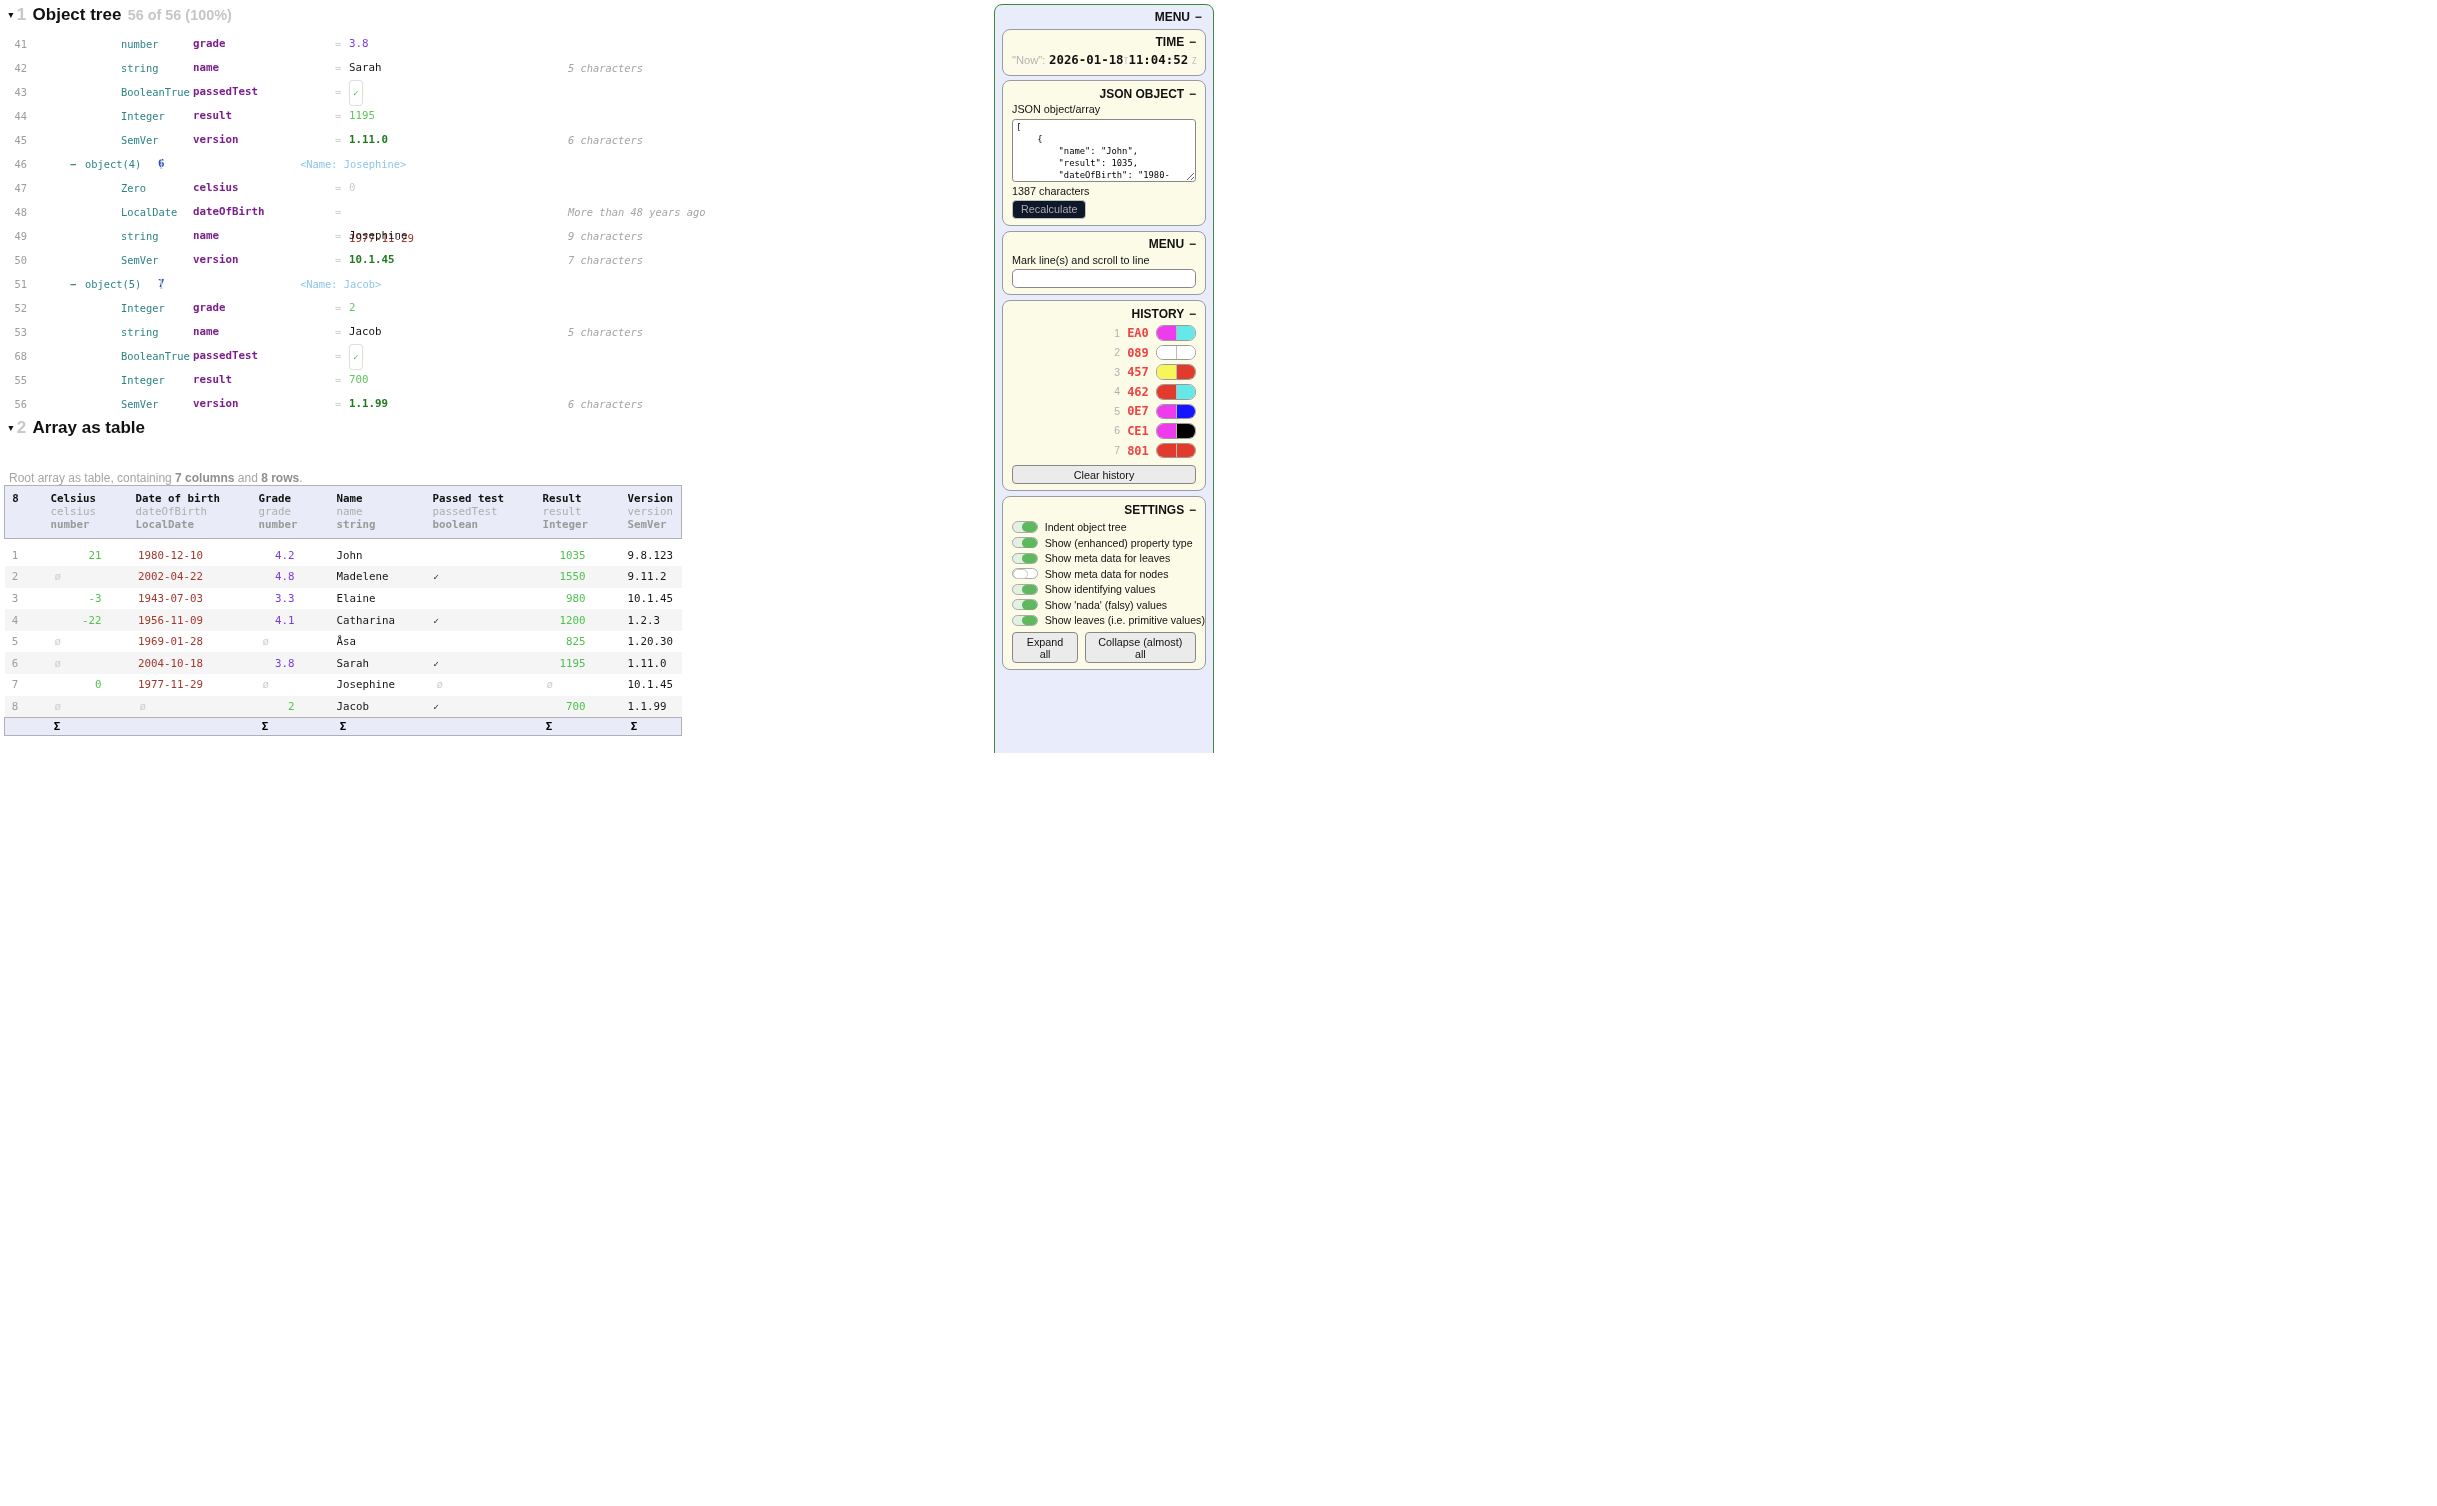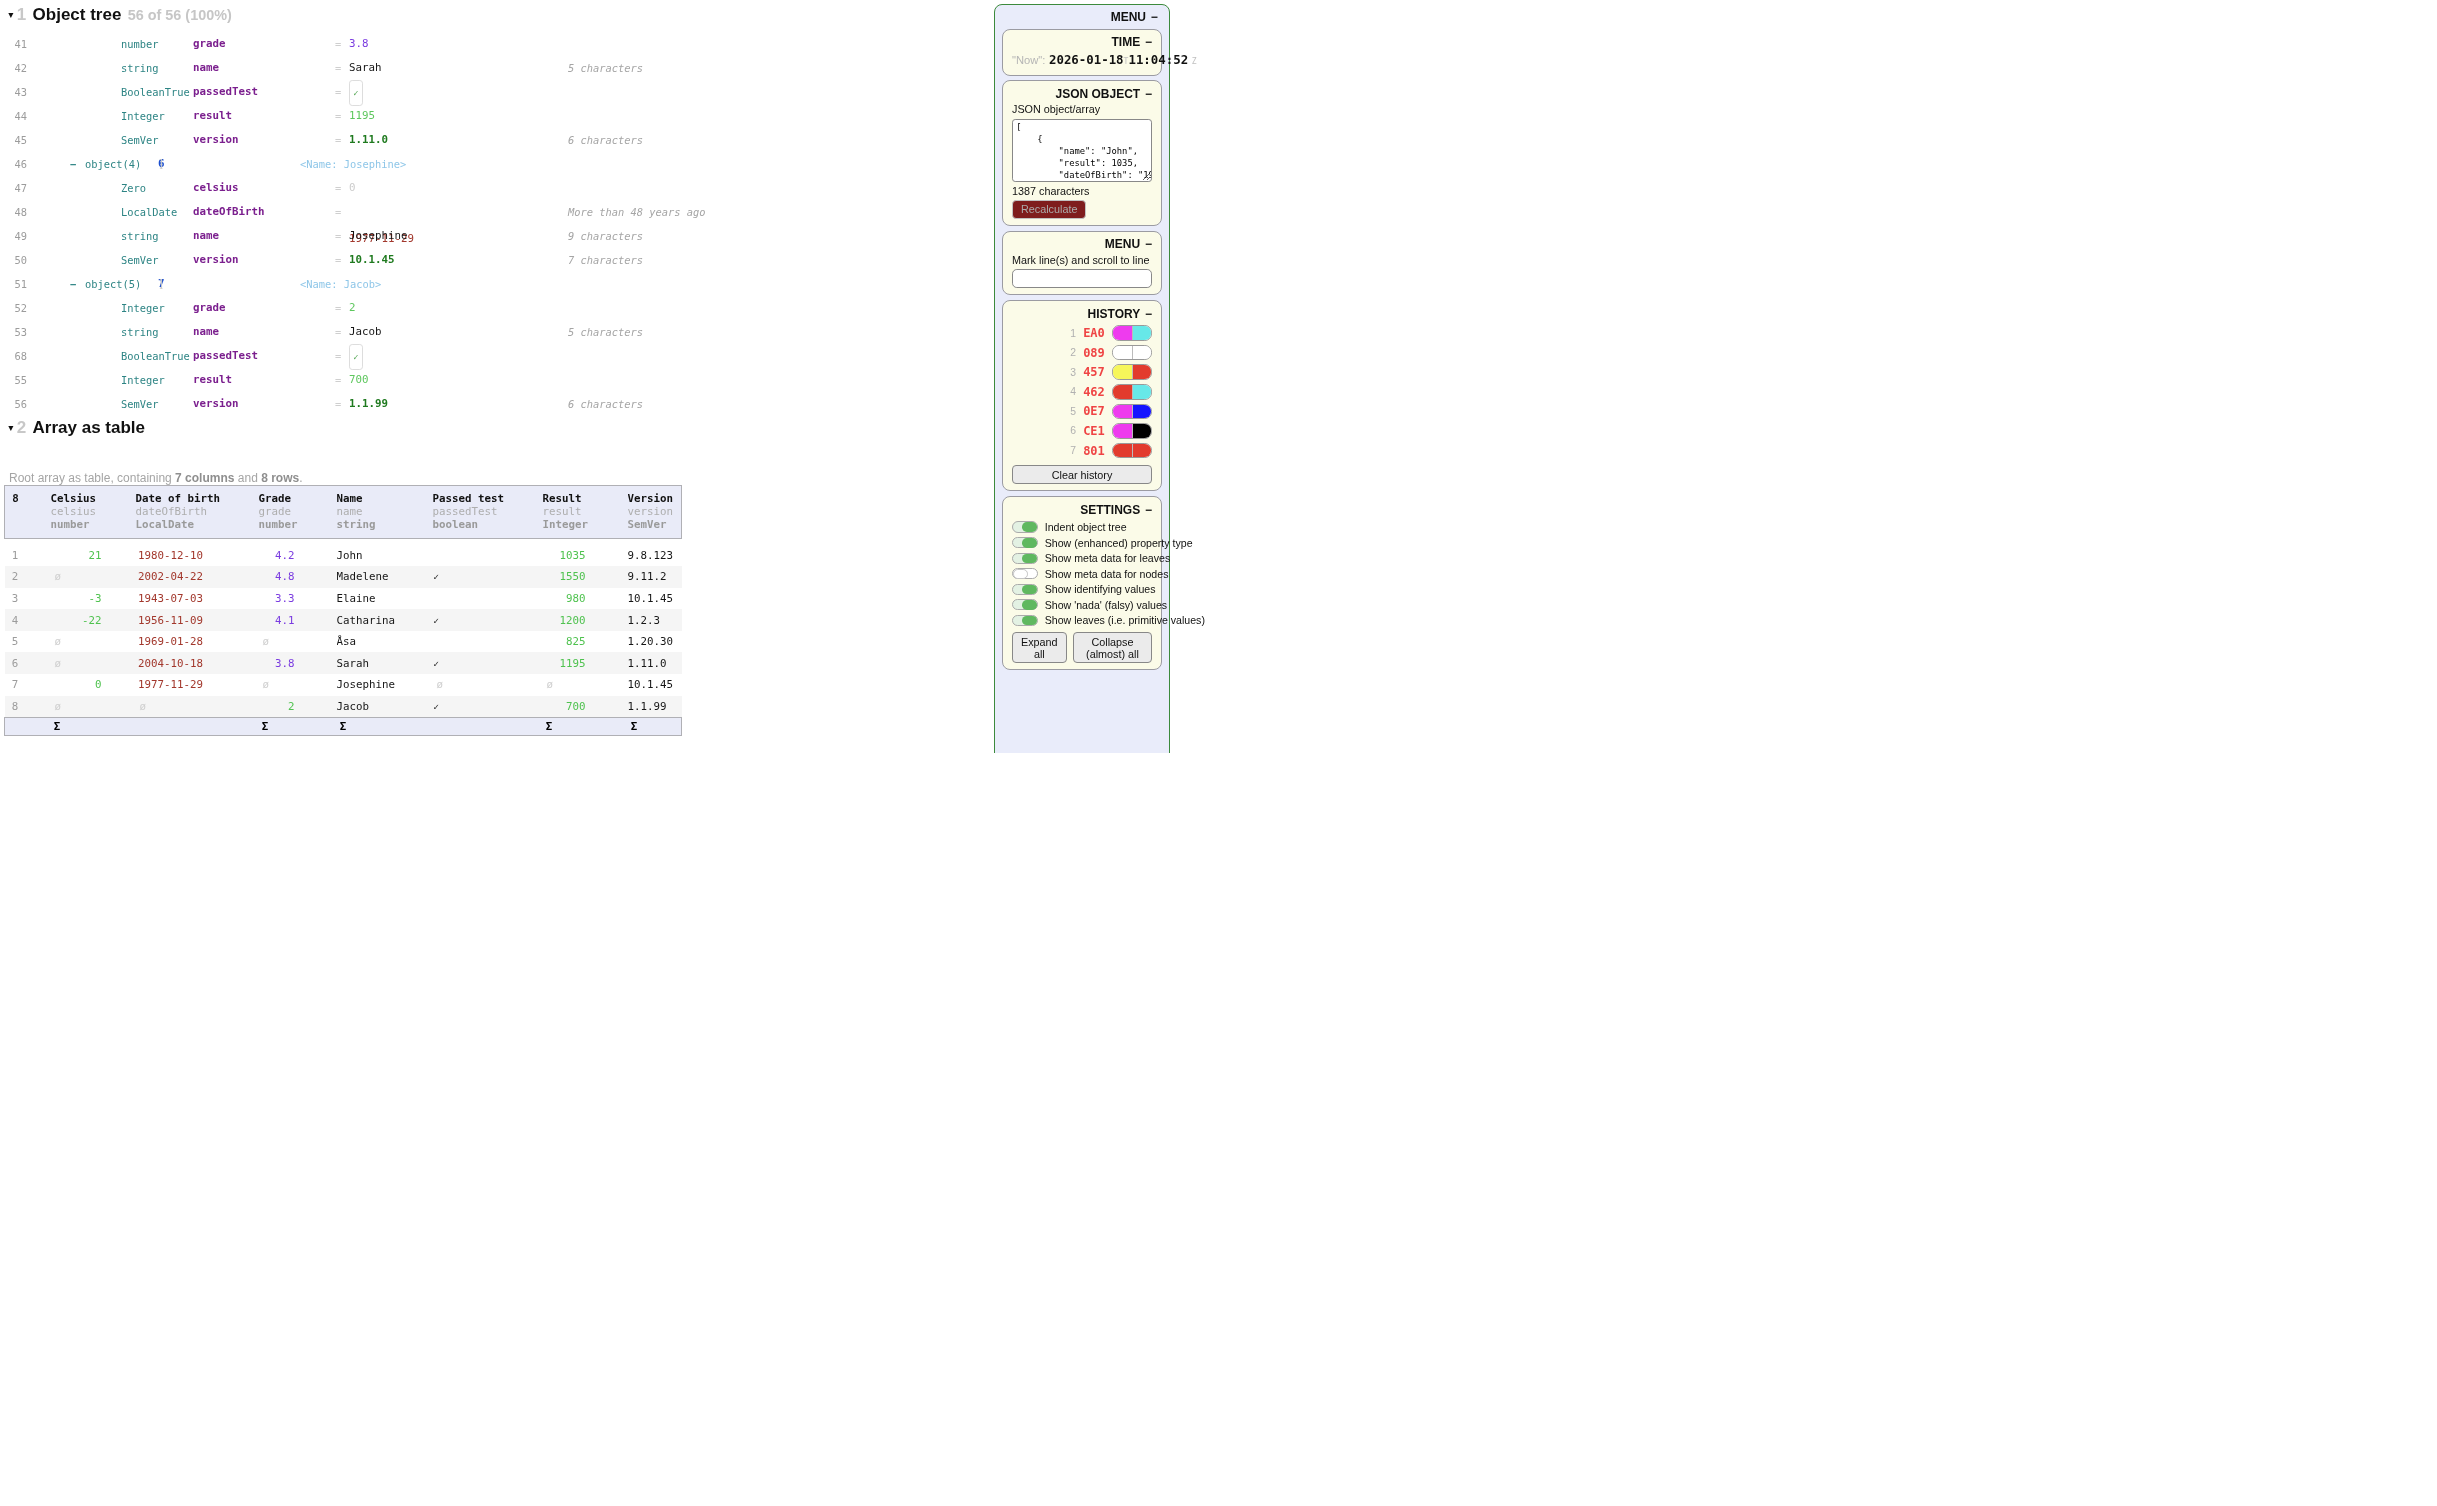--- a/index.html
+++ b/index.html
@@ -68,41 +68,41 @@
   .c-grade{text-align:right;padding-right:42px;}
   .c-res{text-align:right;padding-right:42px;}
   .c-dob{padding-left:2.4px;}
   .c-pass{padding-left:0.8px;}
   td.v-green{color:#4fc24f;} td.v-purple{color:#7a3be0;} td.v-date{color:#a2372c;}
   td.v-str{color:#161616;} td.v-ver{color:#161616;}
   td.v-check{color:#2f2f2f;font-size:9.6px;}
   td.v-falsy{text-align:left;padding-left:4px;color:#cfcfcf;}
 
   
-  #panel{position:absolute;left:994px;top:4px;width:176px;height:762px;box-sizing:border-box;
+  #panel{position:absolute;left:994px;top:4px;width:220px;height:762px;box-sizing:border-box;
          background:#e9ecfa;border:1.6px solid #3c8a3c;border-radius:8px;}
   .menu-head{margin:4.8px 11.2px 1.6px 0;text-align:right;font-size:12px;font-weight:bold;color:#111;}
   .dash{font-weight:bold;margin-left:4.8px;cursor:pointer;}
   .card{margin:4.8px 7.2px;background:#fbfbe8;border:1.2px solid #9b9ba2;border-radius:8px;
         padding:4px 8.8px 6.4px 8.8px;}
   .card-head{text-align:right;font-size:12px;font-weight:bold;color:#111;margin:1.6px 0 2.4px 0;}
   .time-line{text-align:right;white-space:nowrap;margin:0.8px 0 1.6px 0;}
   .time-line .now{color:#b5b5b5;font-size:11.2px;}
   .time-line .dt{font-family:"DejaVu Sans Mono",monospace;font-weight:bold;font-size:12.4px;color:#111;}
   .time-line .sep{color:#c0c0c0;font-size:8px;font-family:"DejaVu Sans Mono",monospace;}
   .side-label{font-size:10.8px;color:#111;margin:2.4px 0 3.2px 0;}
   textarea.json-ta{display:block;box-sizing:border-box;width:100%;height:63px;resize:both;
         font-family:"DejaVu Sans Mono",monospace;font-size:8.8px;line-height:12px;
         border:0.8px solid #888;border-radius:3.2px;background:#fff;white-space:pre;overflow:hidden;padding:1.6px 3.2px;}
   .chars{font-size:10.8px;color:#111;margin:3.2px 0 3.2px 0;}
   .btn{display:inline-block;box-sizing:border-box;background:#ebebeb;border:0.8px solid #888;
        border-radius:4px;font-family:"Liberation Sans",sans-serif;font-size:10.8px;color:#111;
        padding:2.4px 8px;text-align:center;cursor:pointer;}
   .btn.block{display:block;width:100%;}
-  .btn.disabled{background:#7f1d1d;color:#ababab;border-color:#c2c2c2;cursor:default;}
+  .btn.disabled{background:#0f172a;color:#ababab;border-color:#c2c2c2;cursor:default;}
   input.text-input{display:block;box-sizing:border-box;width:100%;height:19px;
        border:0.8px solid #888;border-radius:4.8px;background:#fff;font-size:10.4px;padding:0 4.8px;}
   .hist-row{display:flex;justify-content:flex-end;align-items:center;gap:7.2px;height:19.6px;}
   .hist-num{color:#b0b0b0;font-size:10.4px;width:11.2px;text-align:right;}
   .hist-code{font-family:"DejaVu Sans Mono",monospace;font-weight:bold;font-size:12px;color:#ef4444;}
   .pill{width:38px;height:13.6px;border:0.8px solid #999;border-radius:7.2px;overflow:hidden;
         display:flex;cursor:pointer;background:#fff;}
   .pill .half{width:50%;height:100%;}
   .pill .half:first-child{border-right:0.8px solid #bbb;}
   .hist-clear-wrap{margin-top:4.8px;}

